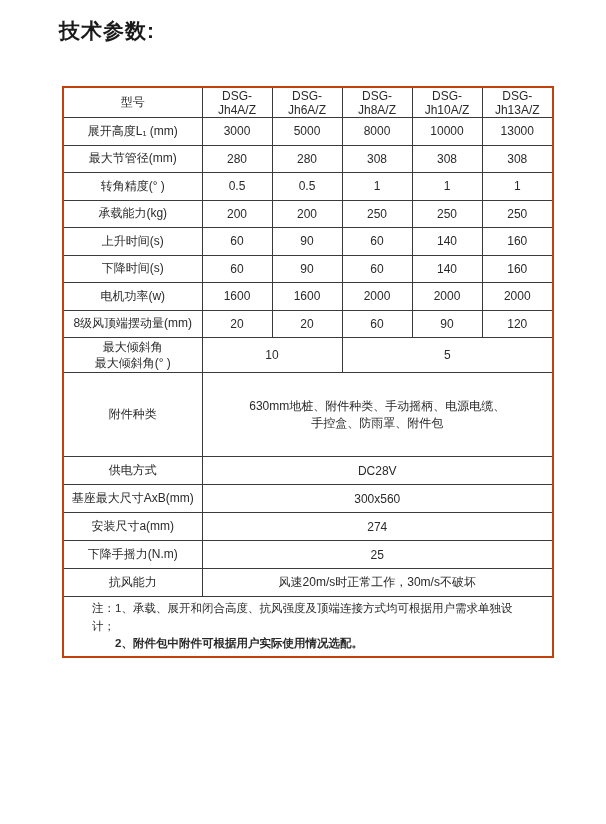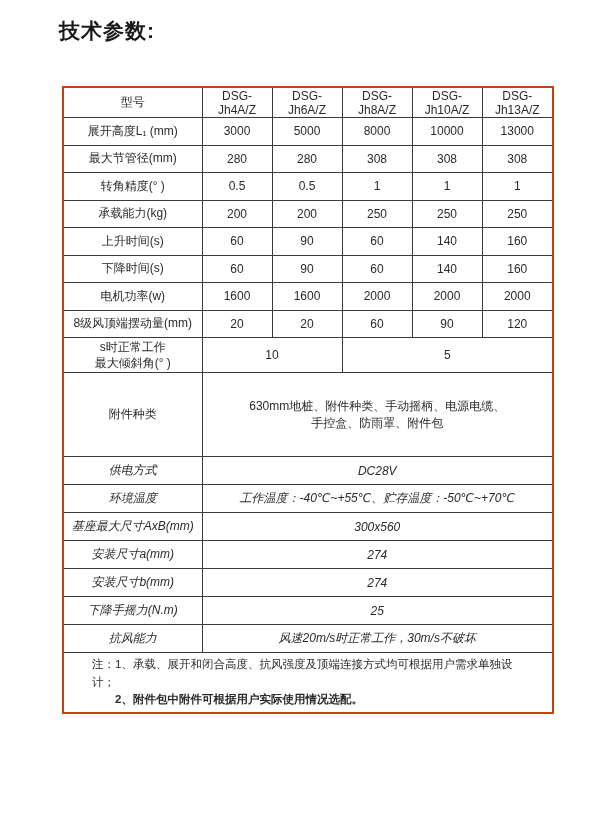--- a/index.html
+++ b/index.html
@@ -43,21 +43,21 @@
     vertical-align: middle;
     font-size: 12px;
     color: #2a2a2a;
     padding: 0 2px;
     overflow: hidden;
   }
   tr.hdr td { height: 29px; }
   tr.r td { height: 26.5px; }
   tr.tilt td { height: 34px; }
   tr.acc td { height: 83px; }
-  tr.m0 td { height: 27px; font-style: italic; }
+  tr.m0 td { height: 27px; }
   tr.note-row td {
     height: 59px;
     text-align: left;
     vertical-align: middle;
     padding-left: 28px;
     padding-right: 20px;
     font-size: 11.5px;
     line-height: 1.55;
   }
   .two-line { line-height: 1.35; }
@@ -160,21 +160,21 @@
       <td>20</td>
       <td>20</td>
       <td>60</td>
       <td>90</td>
       <td>120</td>
     </tr>
 
     <tr class="tilt">
       <td>
         <div class="two-line">
-          <div>s时正常工作</div>
+          <div>最大倾斜角</div>
           <div>最大倾斜角(° )</div>
         </div>
       </td>
       <td colspan="2">10</td>
       <td colspan="3">5</td>
     </tr>
 
     <tr class="acc">
       <td>附件种类</td>
       <td colspan="5">
@@ -183,39 +183,31 @@
           <div>手控盒、防雨罩、附件包</div>
         </div>
       </td>
     </tr>
 
     <tr class="m0">
       <td>供电方式</td>
       <td colspan="5">DC28V</td>
     </tr>
 
-    <tr class="m0">
-      <td>环境温度</td>
-      <td colspan="5">工作温度：-40℃~+55℃、贮存温度：-50℃~+70℃</td>
-    </tr>
 
     <tr class="m0">
       <td>基座最大尺寸AxB(mm)</td>
       <td colspan="5">300x560</td>
     </tr>
 
     <tr class="m0">
       <td>安装尺寸a(mm)</td>
       <td colspan="5">274</td>
     </tr>
 
-    <tr class="m0">
-      <td>安装尺寸b(mm)</td>
-      <td colspan="5">274</td>
-    </tr>
 
     <tr class="m0">
       <td>下降手摇力(N.m)</td>
       <td colspan="5">25</td>
     </tr>
 
     <tr class="m0">
       <td>抗风能力</td>
       <td colspan="5">风速20m/s时正常工作，30m/s不破坏</td>
     </tr>

